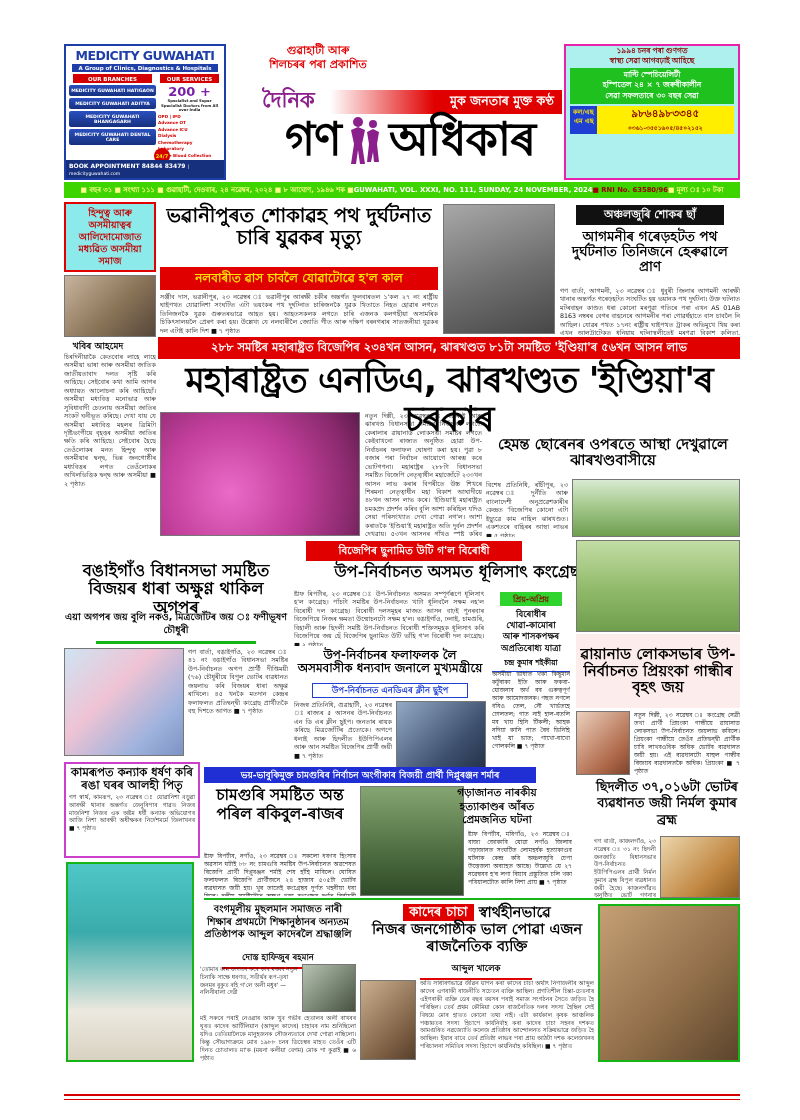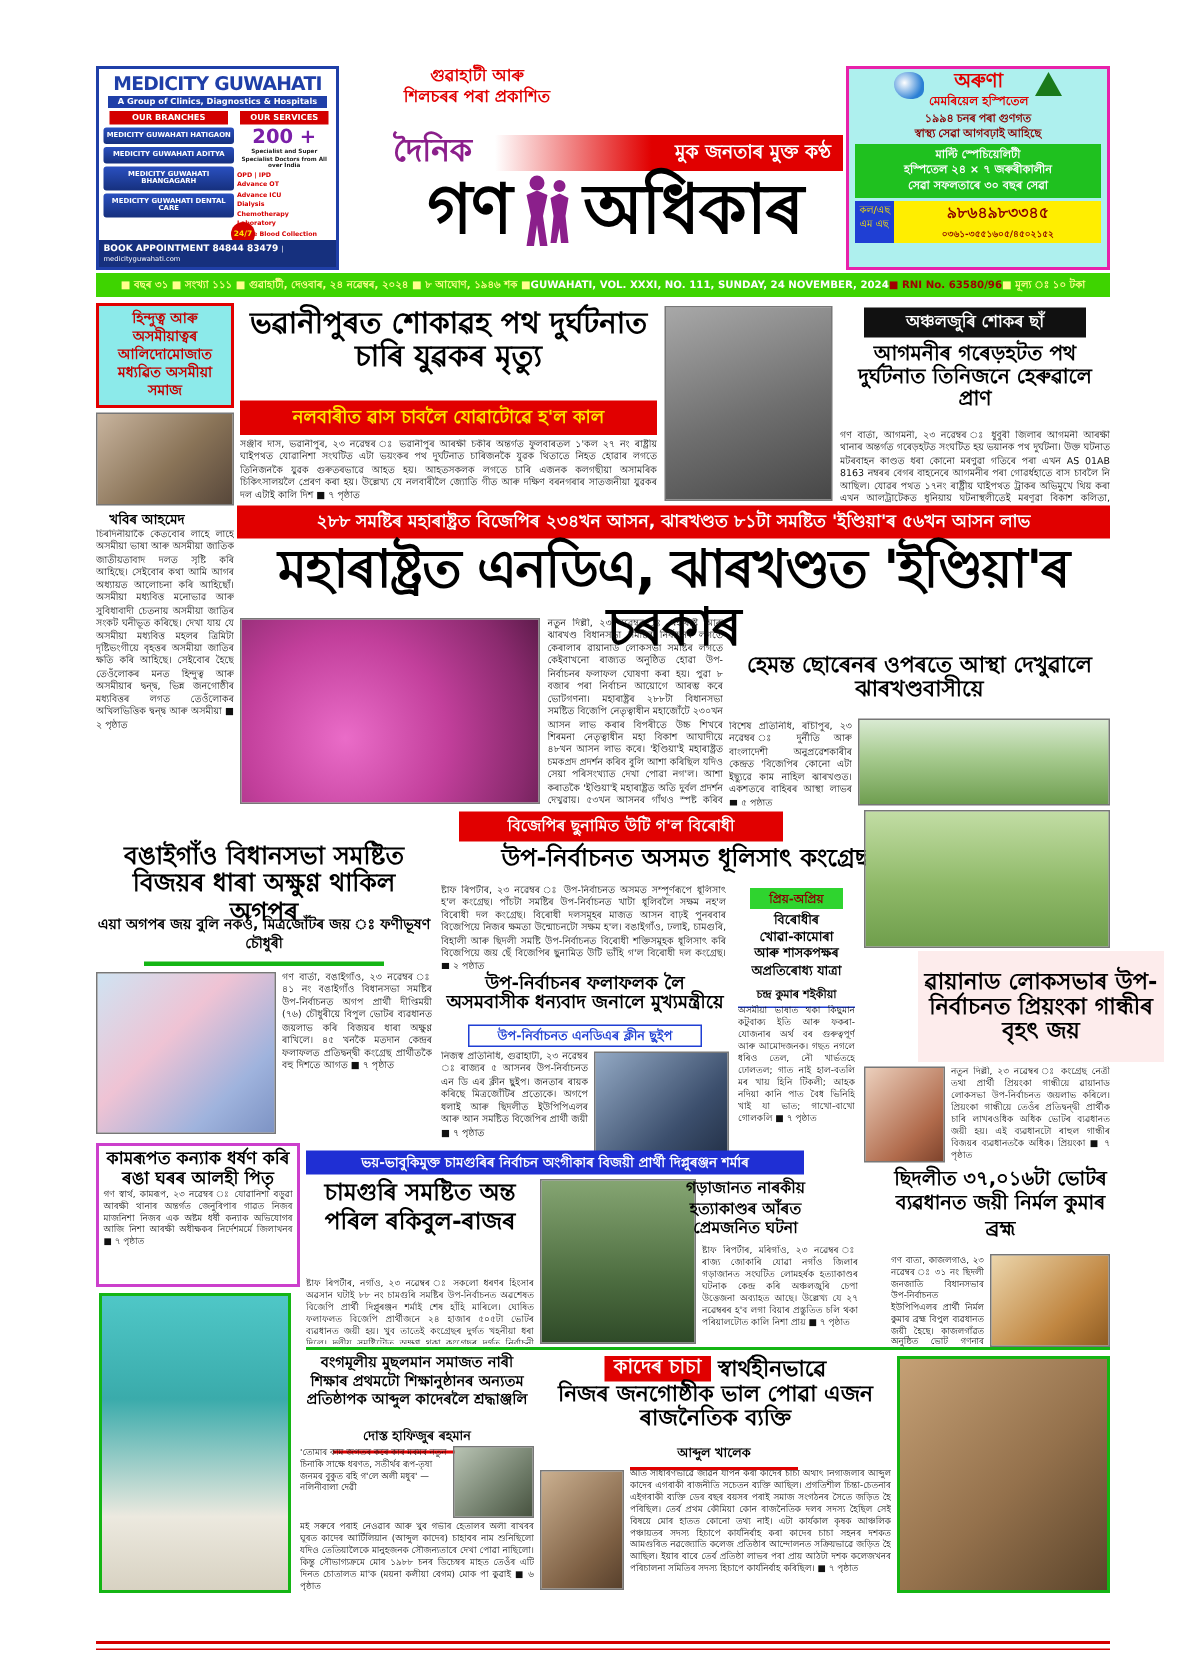--- a/index.html
+++ b/index.html
@@ -81,39 +81,31 @@
         <circle cx="13" cy="8" r="5" fill="#8b1f8b"></circle>
         <circle cx="28" cy="10" r="4" fill="#8b1f8b"></circle>
         <path d="M6 16 L13 13 L20 16 L17 30 L20 50 L15 50 L13 36 L11 50 L6 50 L9 30 Z" fill="#8b1f8b"></path>
         <path d="M22 18 L28 15 L34 18 L32 30 L34 48 L29 48 L28 38 L26 48 L22 48 L24 30 Z" fill="#8b1f8b"></path>
       </svg>
     </span>
     <span style="font-weight:900;font-size:46px;color:#000;letter-spacing:-1px;">অধিকাৰ</span>
   </div>
 
   <div class="abs" style="left:564px;top:44px;width:176px;height:136px;border:2px solid #e822aa;background:#aef0ee;overflow:hidden;">
-    <div style="display:flex;align-items:flex-start;justify-content:center;padding-top:2px;">
-      <span style="width:20px;height:18px;border-radius:50% 50% 40% 60%;background:radial-gradient(circle at 35% 40%,#ffffff,#2a7fd4 70%);display:inline-block;margin-right:3px;"></span>
-      <span style="text-align:center;">
-        <div style="color:#e10000;font-weight:bold;font-size:13px;line-height:1;">অৰুণা</div>
-        <div style="color:#e10000;font-weight:bold;font-size:8px;">মেমৰিয়েল হস্পিতেল</div>
-      </span>
-      <span style="width:0;height:0;border-left:9px solid transparent;border-right:9px solid transparent;border-bottom:16px solid #1a7a1a;display:inline-block;margin-left:4px;"></span>
-    </div>
     <div style="text-align:center;color:#8a0000;font-weight:bold;font-size:7.5px;line-height:1.3;font-family:Liberation Serif, serif;">
       <div>১৯৯৪ চনৰ পৰা গুণগত</div>
       <div>স্বাস্থ্য সেৱা আগবঢ়াই আহিছে</div>
     </div>
     <div style="margin:2px 4px;background:#1fc11f;color:#fff;font-weight:bold;font-size:7.5px;text-align:center;line-height:1.45;padding:2px 0;">
       <div>মাল্টি স্পেচিয়েলিটী</div>
       <div>হস্পিতেল ২৪ × ৭ জৰুৰীকালীন</div>
       <div>সেৱা সফলতাৰে ৩০ বছৰ সেৱা</div>
     </div>
     <div style="display:flex;margin:0 4px;">
-      <div style="background:#1f3fd4;color:#ffe400;font-weight:normal;font-size:6.5px;text-align:left;padding:2px 3px;line-height:1.4;">
+      <div style="background:#1f3fd4;color:#ffe400;font-weight:bold;font-size:6.5px;text-align:right;padding:2px 3px;line-height:1.4;">
         <div>কল/এছ</div>
         <div>এম এছ</div>
       </div>
       <div style="flex:1;background:#ffee00;text-align:center;">
         <div style="color:#8a0000;font-weight:bold;font-size:10.5px;">৯৮৬৪৯৮৩৩৪৫</div>
         <div style="color:#8a0000;font-weight:bold;font-size:6px;">০৩৬১-৩৫৫১৬০৫/৪৫০২১৫২</div>
       </div>
     </div>
   </div>
 
@@ -169,21 +161,21 @@
   <div class="abs hl" style="left:492px;top:609px;width:78px;height:46px;font-size:8.6px;line-height:1.3;">
     <div>বিৰোধীৰ</div>
     <div>খোৱা-কামোৰা</div>
     <div>আৰু শাসকপক্ষৰ</div>
     <div>অপ্ৰতিৰোধ্য যাত্ৰা</div>
   </div>
   <div class="abs" style="left:492px;top:657px;width:78px;text-align:center;font-weight:bold;font-size:7.5px;border-bottom:1px solid #1f3fd4;padding-bottom:2px;">চন্দ্ৰ কুমাৰ শইকীয়া</div>
   <div class="abs body" style="left:492px;top:670px;width:78px;height:105px;font-size:6px;">অসমীয়া ভাষাত থকা কিছুমান কটুবাক্য ইতি আৰু ফকৰা-যোজনাৰ অৰ্থ বৰ গুৰুত্বপূৰ্ণ আৰু আমোদজনক। গছত নগলে ধৰিও তেল, নৌ খাৰ্ভতহে ঢোলতল; গাত নাই হাল-বতলি মৰ খায় হিনি টিকলী; আহক নদিয়া কানি পাত বৈধ ভিনিহি খাই যা ভাত; গাখো-বাখো গোলকলি ■ ৭ পৃষ্ঠাত</div>
 
   <div class="abs photo ph-pwalk" style="left:576px;top:540px;width:164px;height:92px;"></div>
-  <div class="abs hl" style="left:576px;top:634px;width:164px;height:74px;font-size:15px;background:#fdecec;display:flex;align-items:center;justify-content:center;margin-left:36px;">ৱায়ানাড লোকসভাৰ উপ-নিৰ্বাচনত প্ৰিয়ংকা গান্ধীৰ বৃহৎ জয়</div>
+  <div class="abs hl" style="left:576px;top:634px;width:164px;height:74px;font-size:15px;background:#fdecec;display:flex;align-items:center;justify-content:center;">ৱায়ানাড লোকসভাৰ উপ-নিৰ্বাচনত প্ৰিয়ংকা গান্ধীৰ বৃহৎ জয়</div>
   <div class="abs photo ph-priyanka" style="left:576px;top:711px;width:54px;height:64px;"></div>
   <div class="abs body" style="left:634px;top:711px;width:106px;height:64px;font-size:6px;">নতুন দিল্লী, ২৩ নৱেম্বৰ ঃ কংগ্ৰেছ নেত্ৰী তথা প্ৰাৰ্থী প্ৰিয়ংকা গান্ধীয়ে ৱায়ানাড লোকসভা উপ-নিৰ্বাচনত জয়লাভ কৰিলে। প্ৰিয়ংকা গান্ধীয়ে তেওঁৰ প্ৰতিদ্বন্দ্বী প্ৰাৰ্থীক চাৰি লাখৰওধিক অধিক ভোটৰ ব্যৱধানত জয়ী হয়। এই ব্যৱধানটো ৰাহুল গান্ধীৰ বিজয়ৰ ব্যৱধানতকৈ অধিক। প্ৰিয়ংকা ■ ৭ পৃষ্ঠাত</div>
 
   <div class="abs" style="left:64px;top:762px;width:136px;height:96px;border:2px solid #cc3fcc;background:#fff;overflow:hidden;">
     <div class="hl" style="font-size:11.5px;padding:2px 3px 1px;">কামৰূপত কন্যাক ধৰ্ষণ কৰি ৰঙা ঘৰৰ আলহী পিতৃ</div>
     <div class="body" style="padding:1px 3px;height:46px;font-size:5.9px;">গণ স্বাৰ্থ, কামৰূপ, ২৩ নৱেম্বৰ ঃ যোৱানিশা বড়ুৱা আৰক্ষী থানাৰ অন্তৰ্গত জেনুৰিপাৰ গাৱত নিজৰ মাজনিশা নিজৰ এক অষ্টম ধৰ্ষী কন্যাক অভিযোগৰ আজি নিশা আৰক্ষী অধীক্ষকৰ নিৰ্দেশমৰ্মে জিলাখনৰ ■ ৭ পৃষ্ঠাত</div>
   </div>
 
   <div class="abs tag" style="left:204px;top:767px;width:332px;height:16px;background:#1f2fd4;color:#fff;font-size:9px;">ভয়-ভাবুকিমুক্ত চামগুৰিৰ নিৰ্বাচন অংগীকাৰ বিজয়ী প্ৰাৰ্থী দিপ্লুৰঞ্জন শৰ্মাৰ</div>
   <div class="abs hl" style="left:204px;top:786px;width:152px;height:64px;font-size:15.5px;line-height:1.2;">চামগুৰি সমষ্টিত অন্ত পৰিল ৰকিবুল-ৰাজৰ</div>

